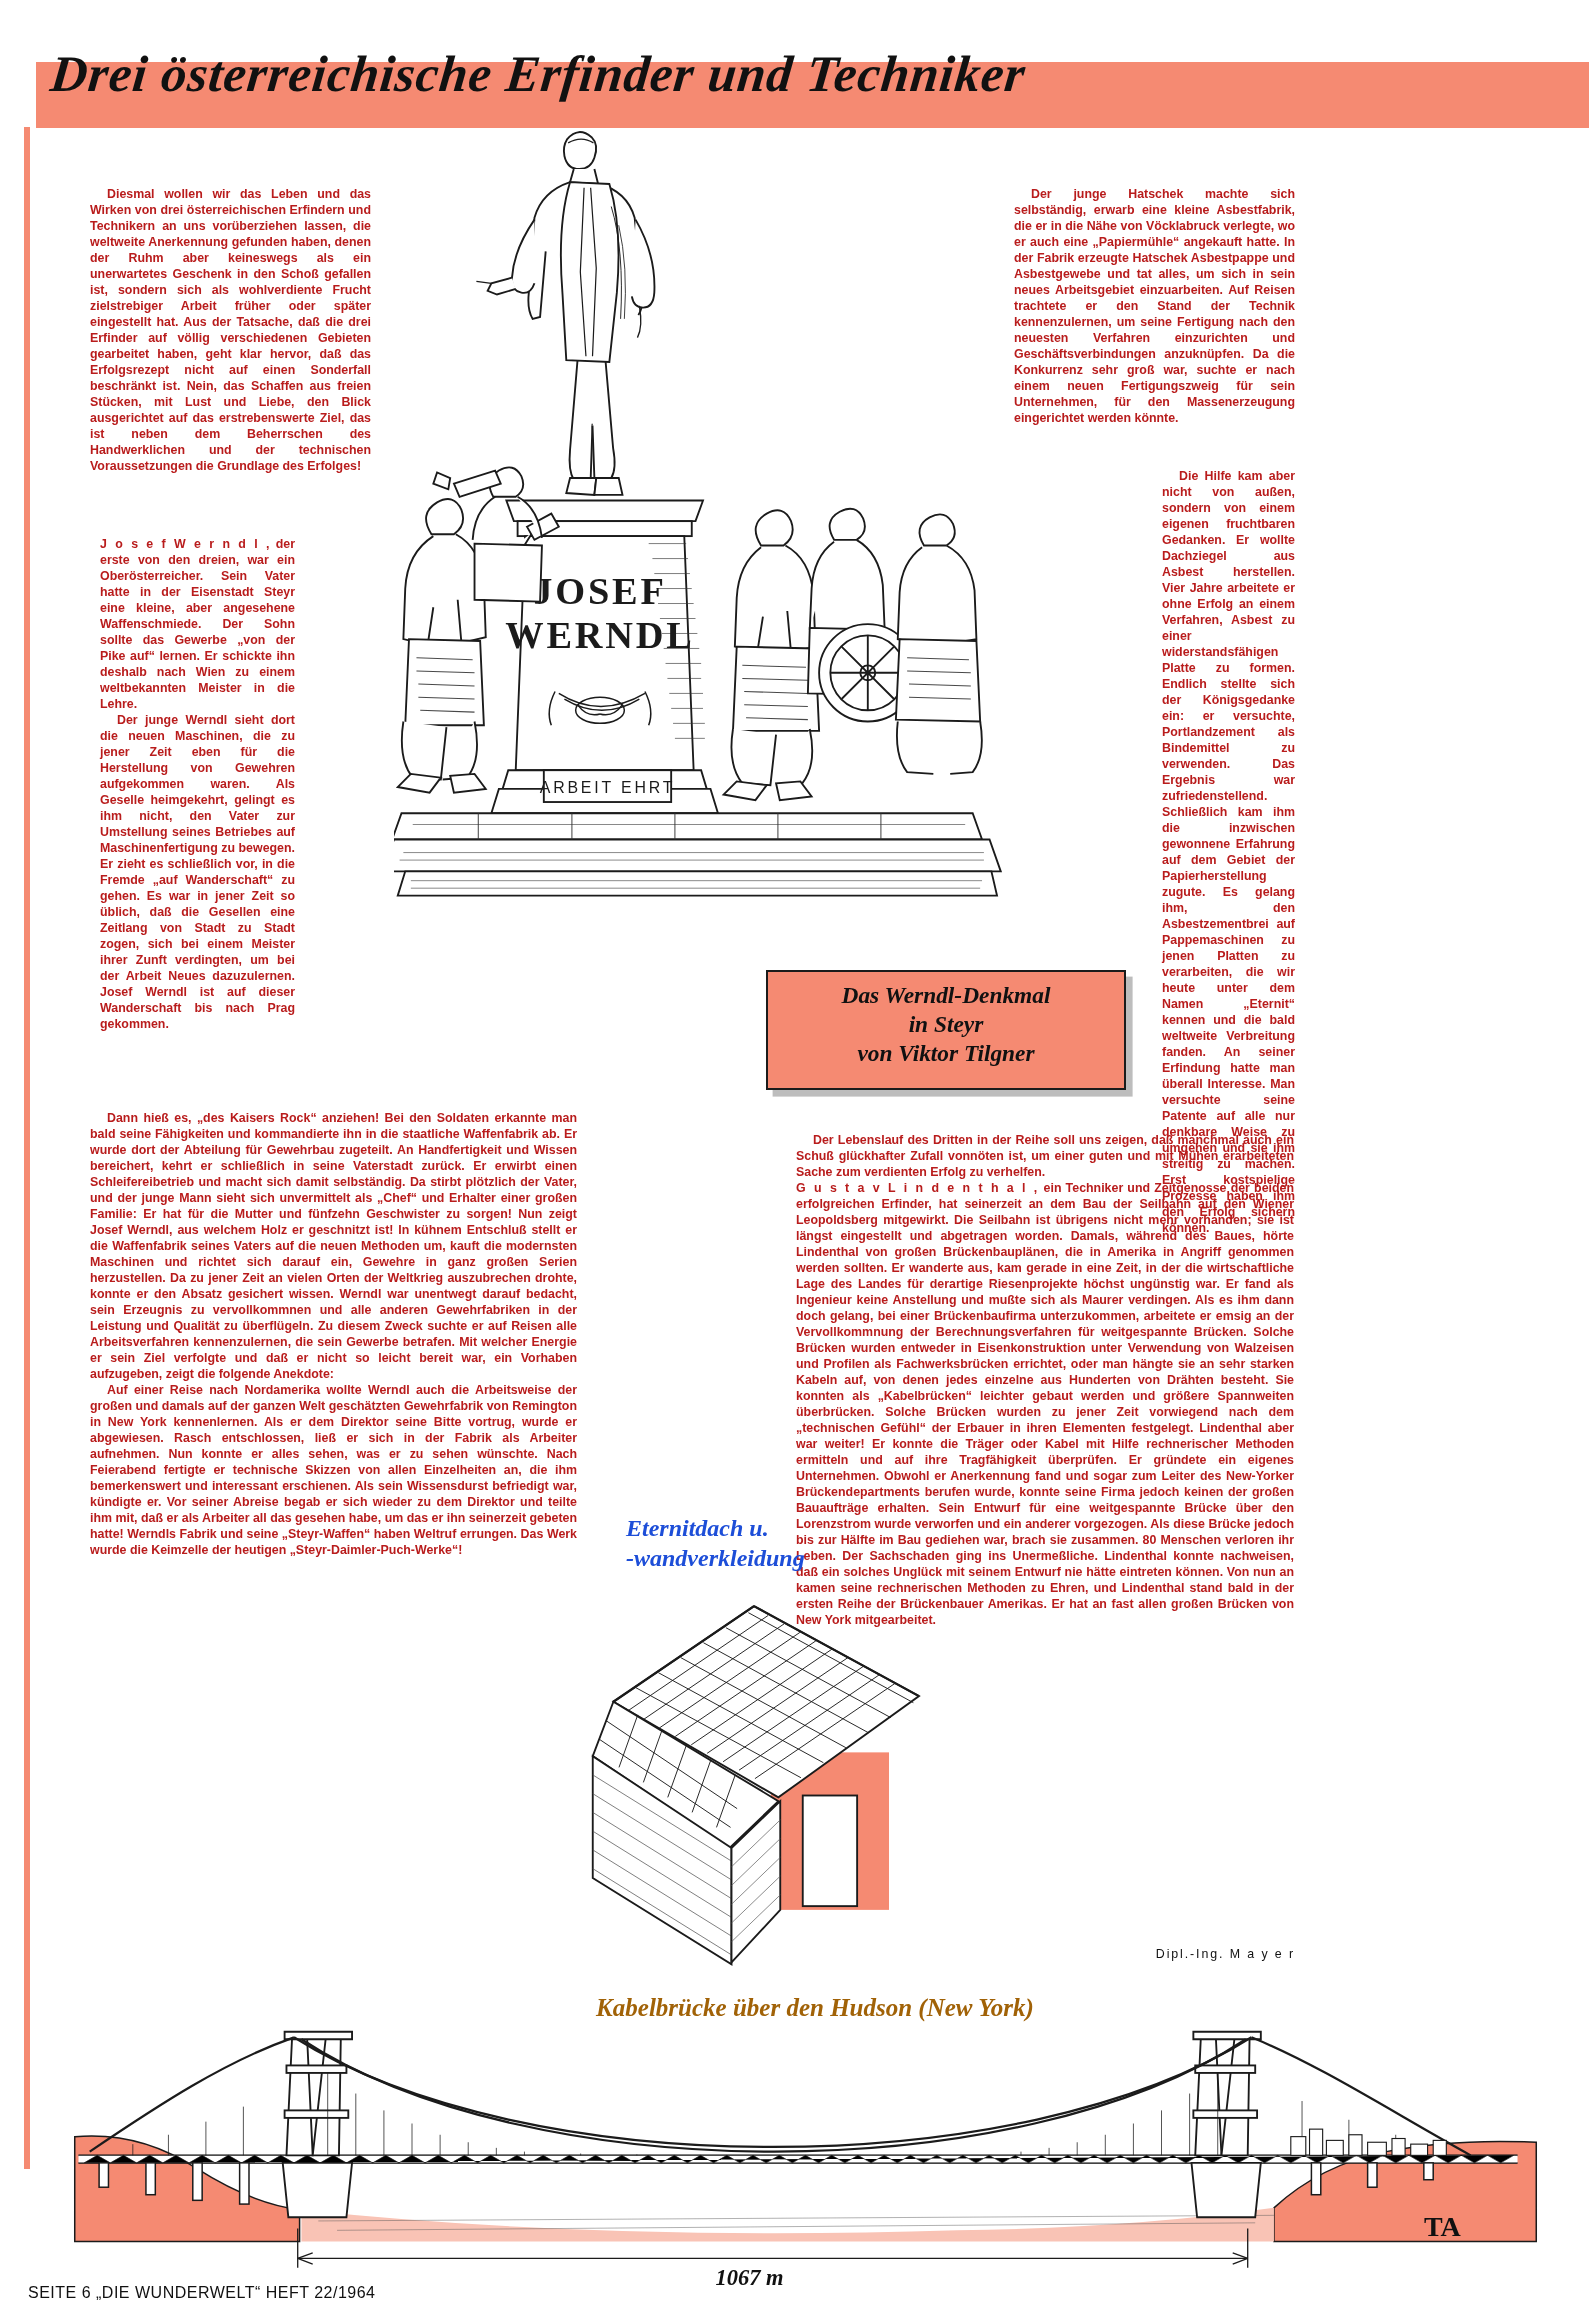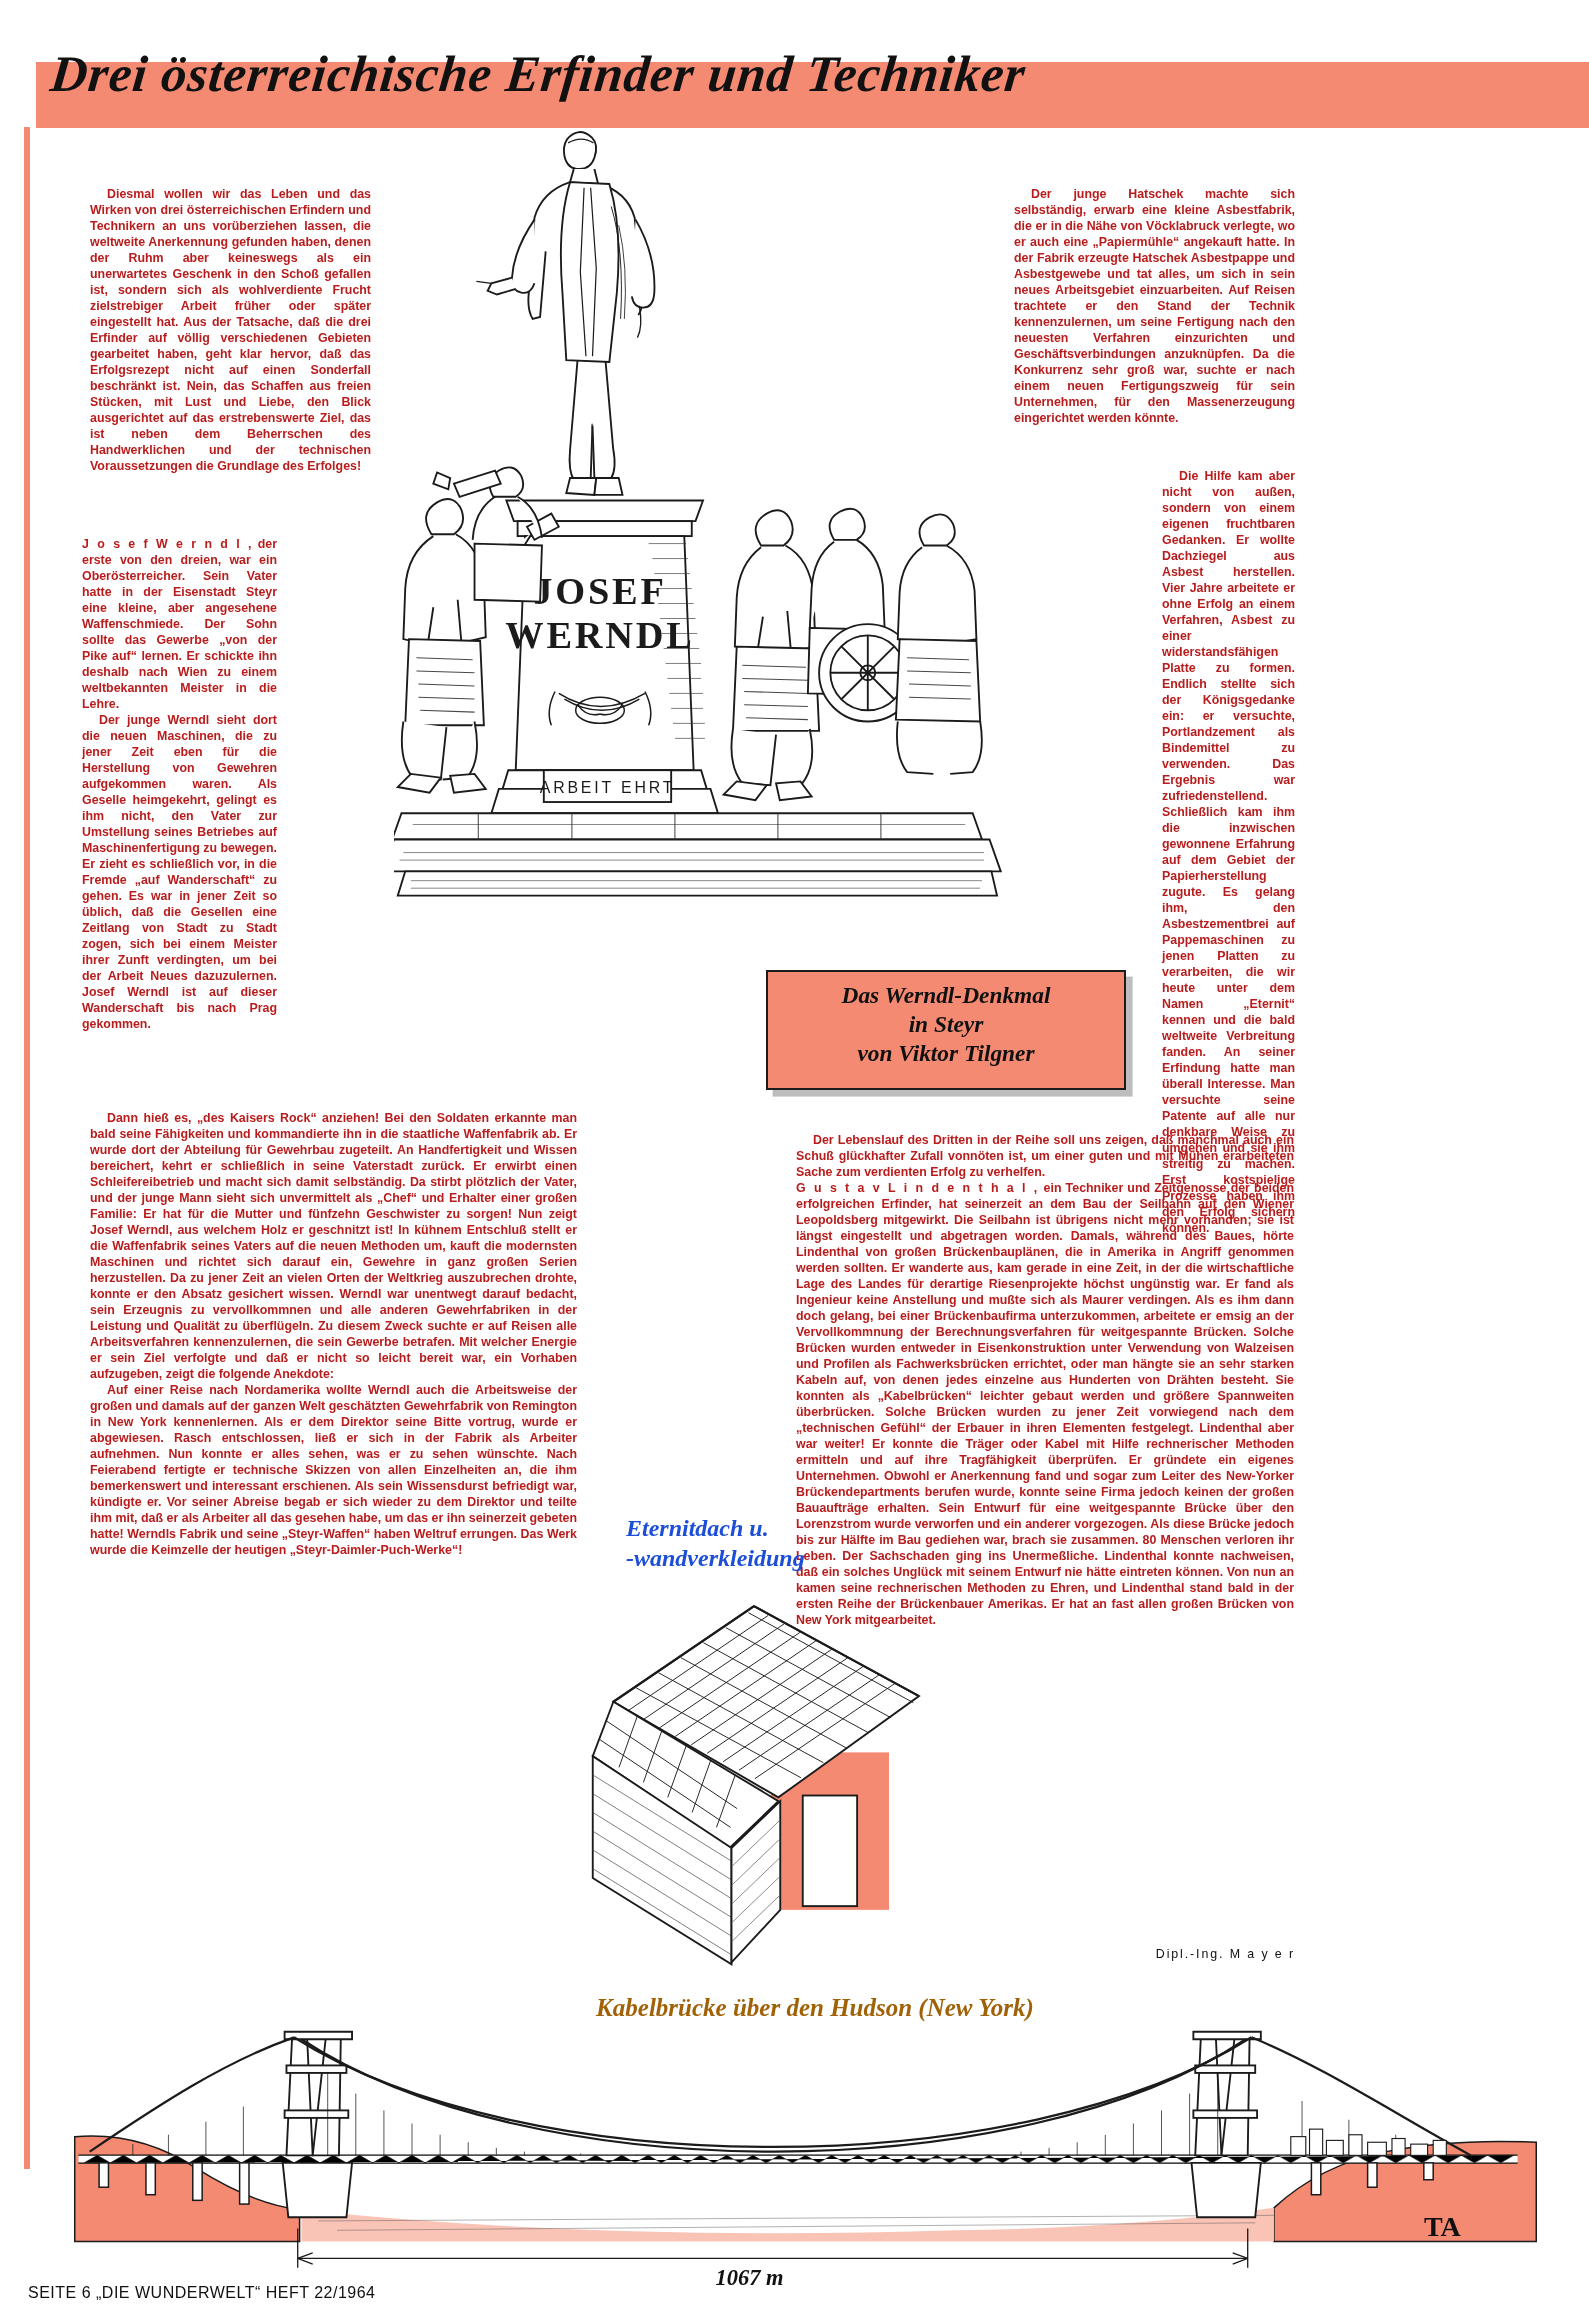--- a/index.html
+++ b/index.html
@@ -19,21 +19,21 @@
   .left-rule{position:absolute;left:24px;top:127px;width:5.6px;height:2042px;background:#f58a72;}
 
   
   .col{position:absolute;font-size:12.4px;line-height:16px;text-align:justify;
        font-family:"Liberation Sans",sans-serif;color:#b91c1c;font-weight:bold;}
   .col p{margin:0 0 0 0;text-indent:17px;}
   .col p.noind{text-indent:0;}
   .sp{letter-spacing:2.1px;}
 
   #col-left{left:90px;top:186px;width:281px;}
-  #col-left-narrow{left:82px;top:539px;width:195px;}
+  #col-left-narrow{left:100px;top:539px;width:195px;}
   #col-left-cont{left:90px;top:1148px;width:487px;}
   #col-right{left:1014px;top:186px;width:281px;}
   #col-right-narrow{left:1162px;top:468px;width:133px;}
   #col-right-mid{left:796px;top:1148px;width:498px;}
 
   .signature{position:absolute;left:1014px;top:1947px;width:281px;text-align:right;
              font-size:12.4px;letter-spacing:1.9px;}
 
   
   .statue-wrap{position:absolute;left:394px;top:103px;width:618px;height:1031px;}

